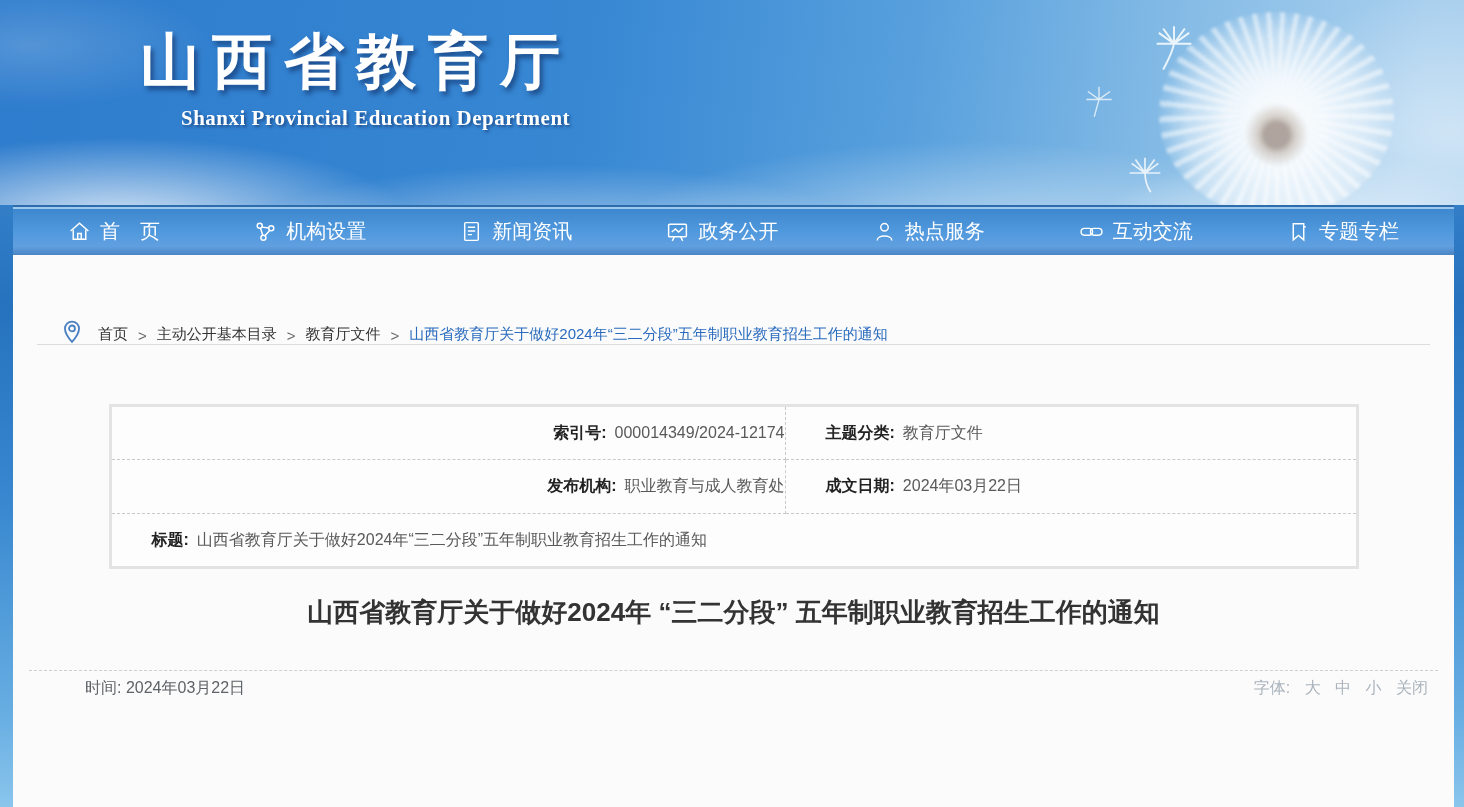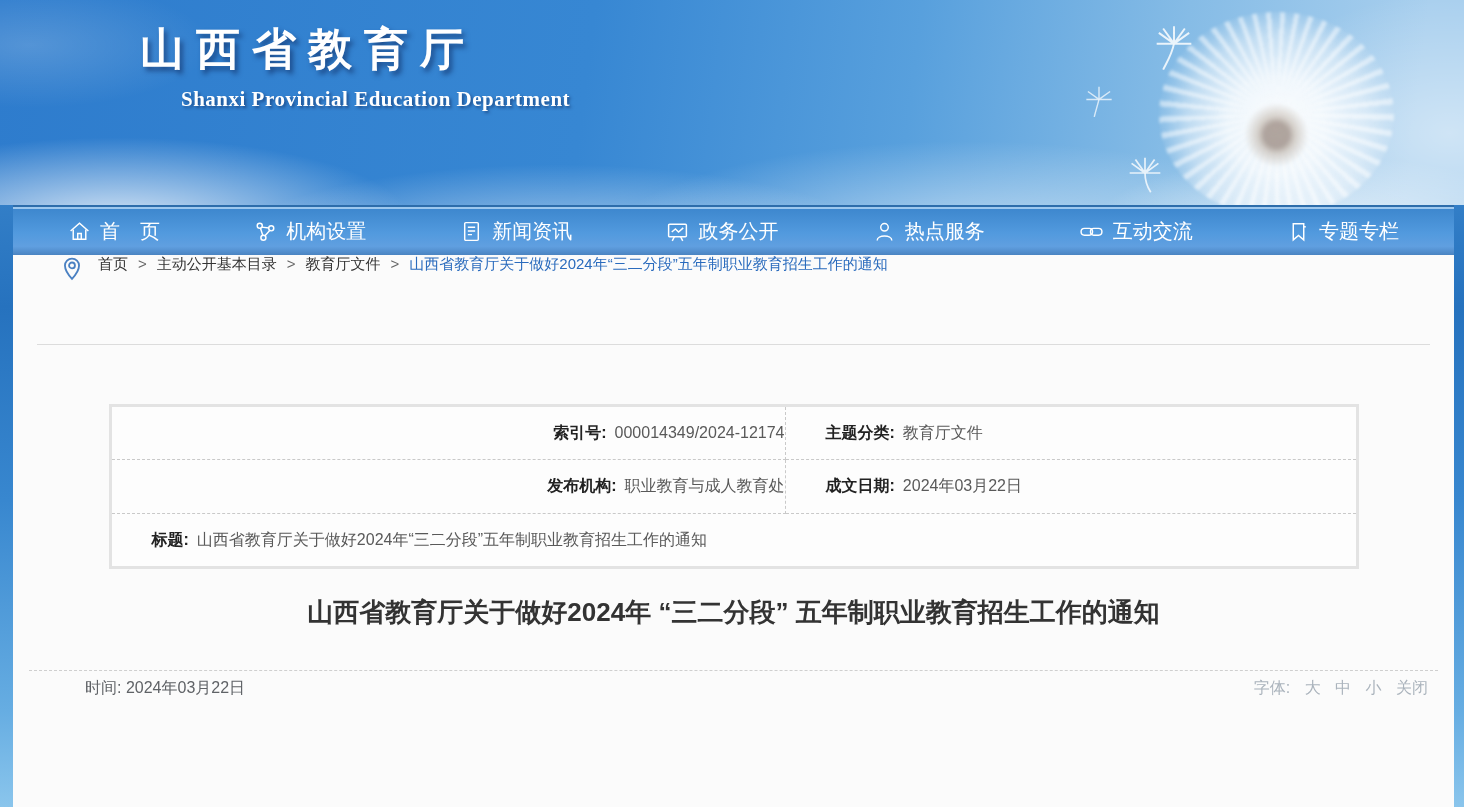--- a/index.html
+++ b/index.html
@@ -18,22 +18,22 @@
       radial-gradient(ellipse 500px 140px at 38% 128%, rgba(255,255,255,.70), transparent 70%),
       radial-gradient(ellipse 520px 150px at 66% 120%, rgba(255,255,255,.60), transparent 70%),
       radial-gradient(ellipse 300px 200px at 99% 65%, rgba(255,255,255,.45), transparent 70%),
       radial-gradient(ellipse 320px 100px at 90% 110%, rgba(255,255,255,.65), transparent 70%),
       radial-gradient(ellipse 260px 90px at 2% 22%, rgba(255,255,255,.18), transparent 70%),
       linear-gradient(97deg, #2e7ccd 0%, #3787d3 40%, #58a0dd 62%, #86bce6 80%, #a8cfee 96%);
     overflow: hidden;
   }
   .logo { position:absolute; left:140px; top:26px; color:#fff; }
   .logo-cn {
-    font-family: Liberation Mono, monospace;
-    font-size: 44px; font-weight: bold; letter-spacing: 12px;
+    font-family: Liberation Sans, sans-serif;
+    font-size: 60px; font-weight: bold; letter-spacing: 12px;
     text-shadow: 3px 4px 5px rgba(10,30,80,.55);
     line-height: 1.2;
   }
   .logo-en {
     font-family: "Liberation Serif", "DejaVu Serif", serif;
     font-size: 21px; font-weight: bold; letter-spacing: .5px;
     margin-top: 8px; text-shadow: 2px 2px 3px rgba(10,30,80,.5); margin-left: 41px;
   }
   .dandelion-head {
     position:absolute; right:70px; top:12px; width:235px; height:205px; border-radius:50%;
@@ -68,21 +68,21 @@
     background: rgba(210,235,255,.65);
   }
   .nav-item {
     display:flex; align-items:center; gap:9px;
     color:#fff; font-size:20px; cursor:pointer; white-space:nowrap;
   }
   .nav-item svg { display:block; }
 
   
   .breadcrumb-row {
-    height: 89px; display:flex; align-items:flex-start;
+    height: 89px; display:flex; align-items:flex-end;
     padding-left: 47px; font-size: 15px; color:#333;
   }
   .breadcrumb-row .pin { margin-right: 14px; display:flex; }
   .crumb { color:#333; cursor:pointer; }
   .crumb-sep { color:#666; margin: 0 10px; }
   .crumb-current { color:#2a6bbd; }
   .divider { border-top: 1px solid #dcdcdc; margin: 0 24px; }
 
   
   table.doc {

